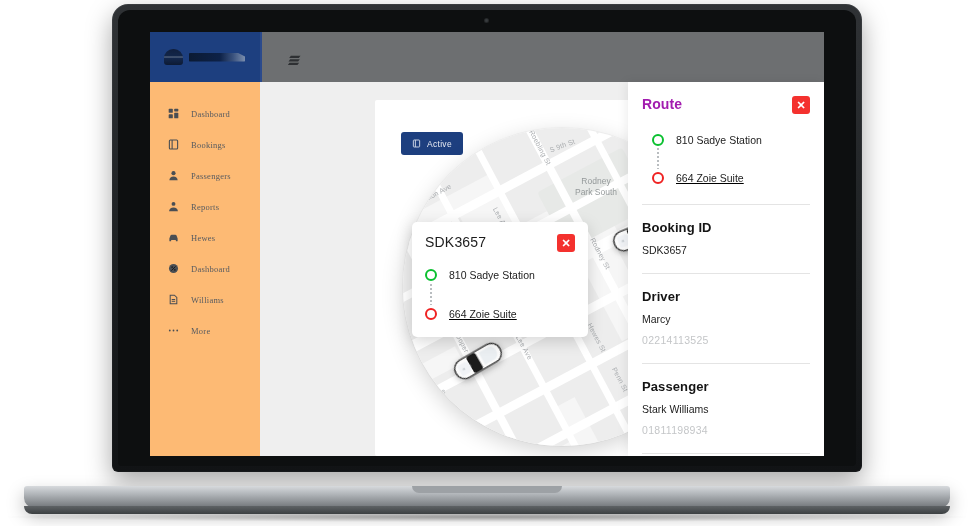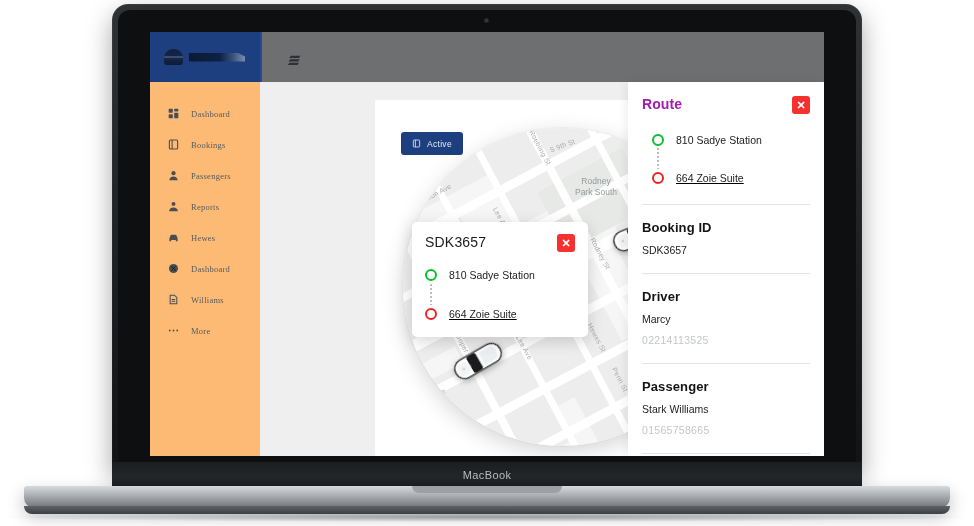--- a/index.html
+++ b/index.html
@@ -437,35 +437,32 @@
             <div class="sec-val">SDK3657</div>
 
             <div class="hr"></div>
             <div class="sec-title">Driver</div>
             <div class="sec-val">Marcy</div>
             <div class="sec-sub">02214113525</div>
 
             <div class="hr"></div>
             <div class="sec-title">Passenger</div>
             <div class="sec-val">Stark Williams</div>
-            <div class="sec-sub">01565758665</div>
+            <div class="sec-sub">01811198934</div>
 
             <div class="hr"></div>
 
           </div>
 
         </div>
       </div>
 
     </div>
   </div>
 
-  <div class="lid-bottom-bar">
-    <span class="macbook-word">MacBook</span>
-  </div>
 
   <div class="base-shadow"></div>
   <div class="laptop-base">
     <div class="base-notch"></div>
   </div>
   <div class="base-foot"></div>
 
 </div>
 
 </body></html>

